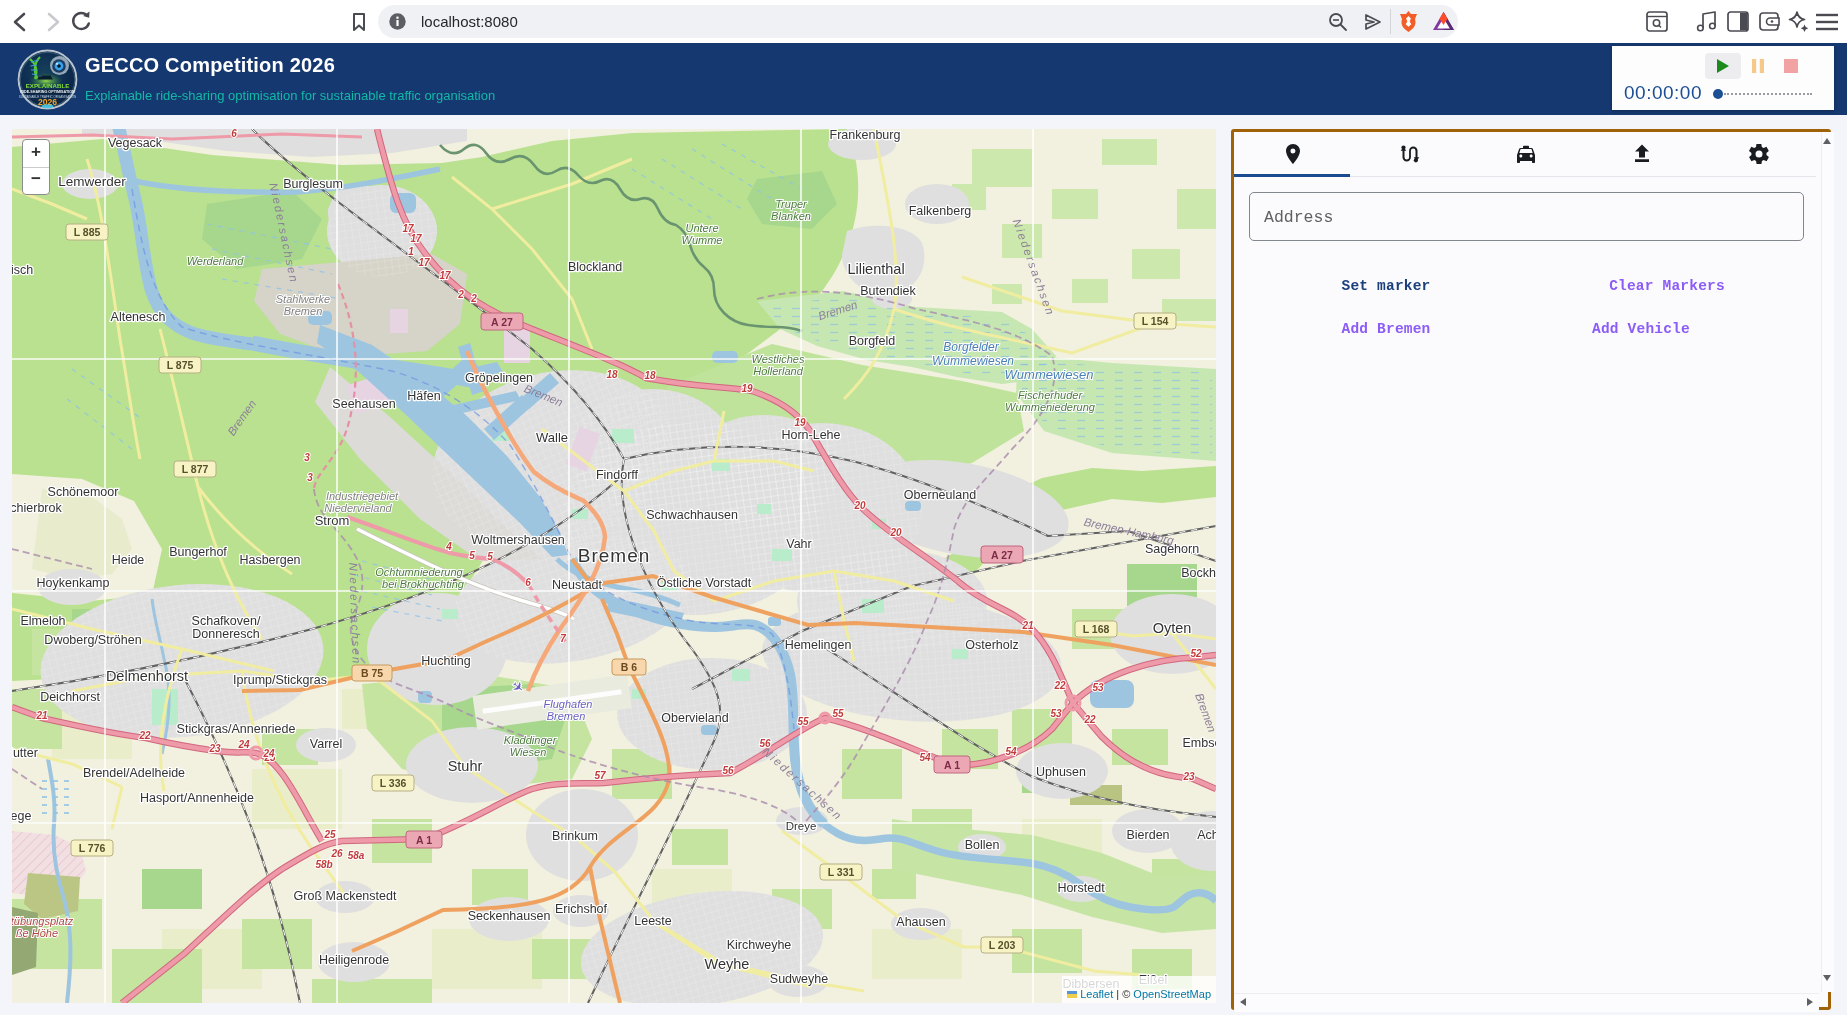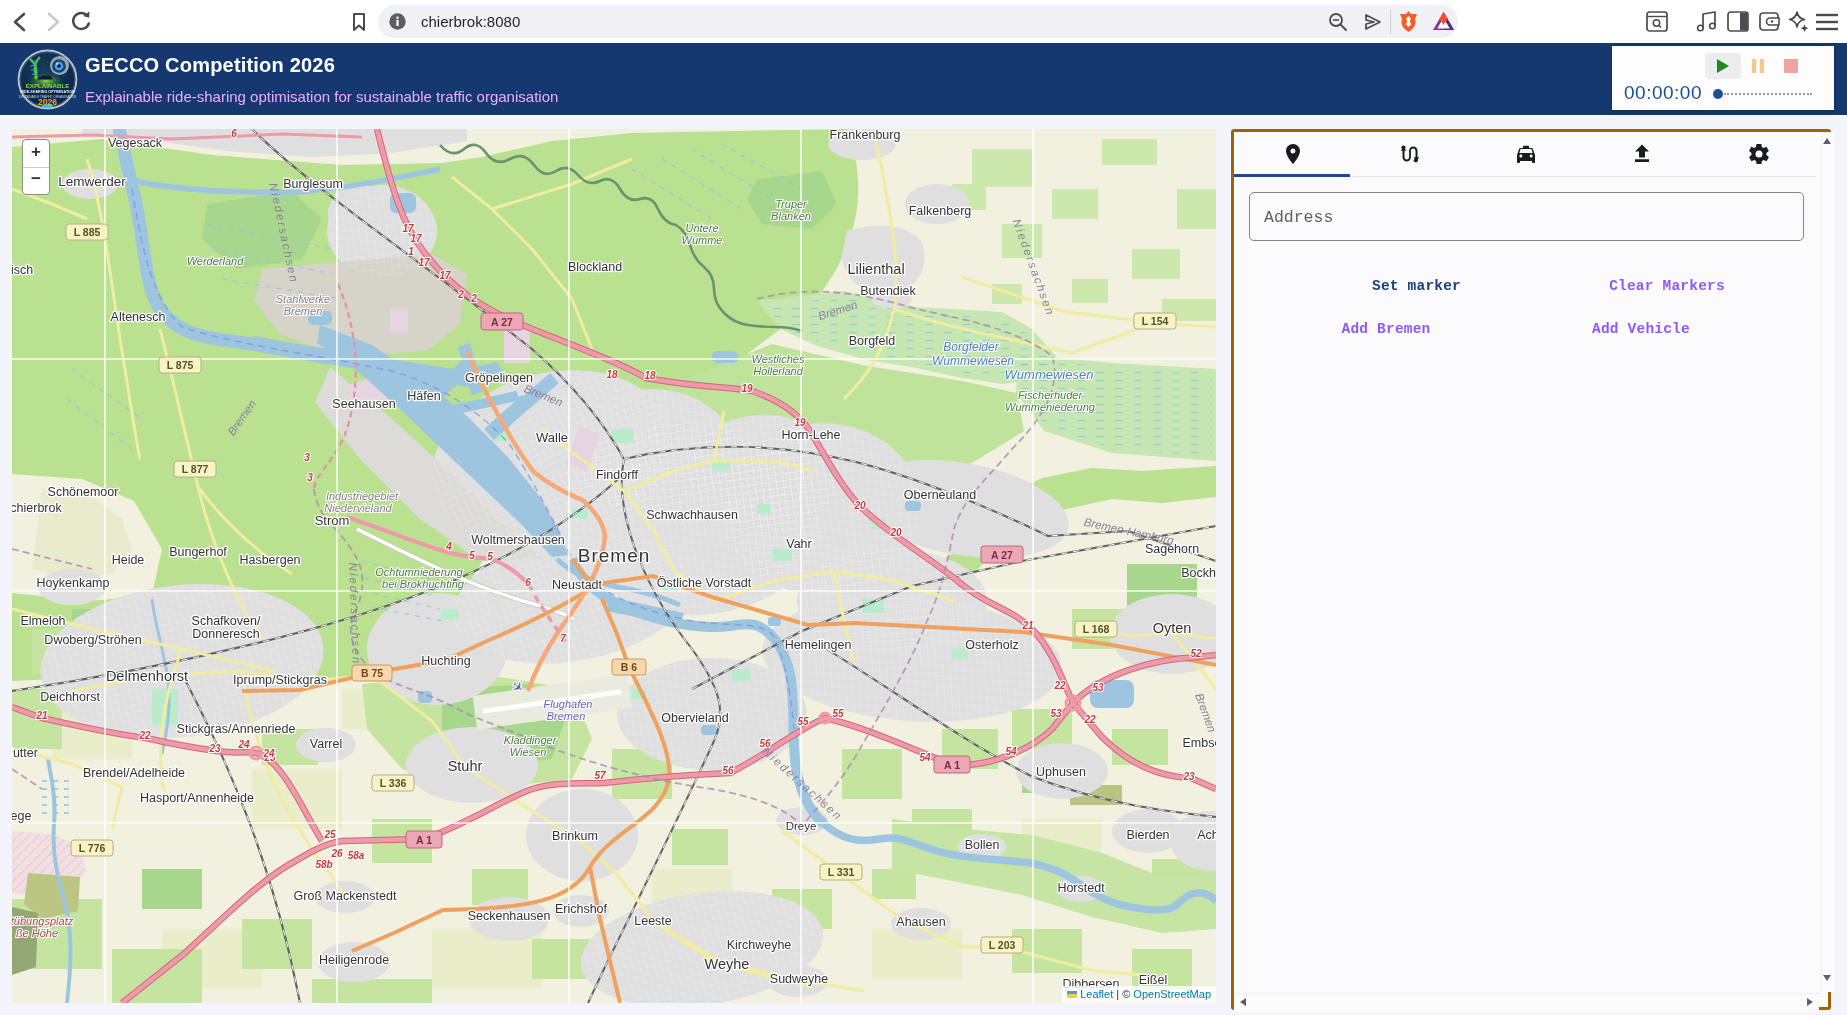--- a/index.html
+++ b/index.html
@@ -7,21 +7,21 @@
   .abs{position:absolute;}
   
   #toolbar{position:absolute;left:0;top:0;width:1847px;height:43px;background:#ffffff;
     border-bottom:1px solid #d9d9de;}
   #urlpill{position:absolute;left:378px;top:5px;width:1080px;height:33px;border-radius:17px;
     background:#f0f1f5;}
   #urltext{position:absolute;left:421px;top:13px;font-size:15px;color:#27272b;}
   
   #hdr{position:absolute;left:0;top:43px;width:1847px;height:72px;background:#14386f;}
   #hdr .title{position:absolute;left:85px;top:11px;color:#fff;font-size:20px;font-weight:700;letter-spacing:.2px;}
-  #hdr .sub{position:absolute;left:85px;top:45px;color:#f0abfc;font-size:15px;font-weight:400;}
+  #hdr .sub{position:absolute;left:85px;top:45px;color:#14b8a6;font-size:13px;font-weight:400;}
   #player{position:absolute;left:1612px;top:46px;width:222px;height:64px;background:#fdfdfe;
     border-radius:0;box-shadow:0 1px 3px rgba(0,0,0,.25);}
   #timer{position:absolute;left:12px;top:36px;font-size:19px;color:#1c4e94;font-weight:500;letter-spacing:.5px;}
   
   #panel{position:absolute;left:1231px;top:129px;width:600px;height:881px;background:#fbfbfe;
     border:3px solid #a16207;border-radius:3px;box-sizing:border-box;font-family:Liberation Mono, monospace;}
   #tabs{position:absolute;left:0;top:0;width:582px;height:44px;border-bottom:1px solid #e4e4ea;}
   #tabind{position:absolute;left:0px;top:42px;width:116px;height:2.5px;background:#1a4a8f;}
   #addr{position:absolute;left:15px;top:60px;width:555px;height:49px;border:1px solid #82868f;
     border-radius:5px;box-sizing:border-box;background:transparent;}
@@ -31,21 +31,21 @@
   
   .sbar{position:absolute;background:#fcfcfe;}
   .arr{position:absolute;width:0;height:0;}
   
   #map{position:absolute;left:12px;top:129px;width:1204px;height:874px;background:#f1efdf;overflow:hidden;}
   #zoomctl{position:absolute;left:10px;top:10px;width:26px;height:54px;background:#fff;
     border:1px solid #8c8c8c;border-radius:4px;z-index:50;}
   #zoomctl .zline{position:absolute;left:0;top:27px;width:26px;height:1px;background:#ccc;}
   #zoomctl .zp{position:absolute;width:26px;text-align:center;color:#333;font-weight:700;font-size:17px;}
   #attrib{position:absolute;right:0;bottom:0;background:rgba(255,255,255,.8);z-index:50;
-    font-size:11px;color:#333;padding:2px 5px 3px 5px;}
+    font-size:11px;color:#333;padding:12px 5px 3px 5px;}
   #attrib a{color:#0078a8;text-decoration:none;}
 </style>
 </head>
 <body>
   <div id="toolbar">
     <svg class="abs" style="left:10px;top:11px;" width="26" height="22" viewBox="0 0 26 22">
       <path d="M14 3 L5 11 L14 19" fill="none" stroke="#484850" stroke-width="2.6" stroke-linecap="round" stroke-linejoin="round"></path>
     </svg>
     <svg class="abs" style="left:40px;top:11px;" width="26" height="22" viewBox="0 0 26 22">
       <path d="M9 3 L18 11 L9 19" fill="none" stroke="#c9c9ce" stroke-width="2.6" stroke-linecap="round" stroke-linejoin="round"></path>
@@ -56,21 +56,21 @@
     </svg>
     <svg class="abs" style="left:350px;top:12px;" width="18" height="20" viewBox="0 0 18 20">
       <path d="M4 2 h10 v16 l-5 -4.5 L4 18 Z" fill="none" stroke="#4a4a52" stroke-width="2" stroke-linejoin="round"></path>
     </svg>
     <div id="urlpill"></div>
     <svg class="abs" style="left:389px;top:13px;" width="17" height="17" viewBox="0 0 17 17">
       <circle cx="8.5" cy="8.5" r="8.2" fill="#5d5d66"></circle>
       <rect x="7.4" y="7" width="2.2" height="6" fill="#fff"></rect>
       <rect x="7.4" y="3.6" width="2.2" height="2.2" fill="#fff"></rect>
     </svg>
-    <div id="urltext">chierbrok:8080</div>
+    <div id="urltext">localhost:8080</div>
     <svg class="abs" style="left:1328px;top:12px;" width="20" height="20" viewBox="0 0 20 20">
       <circle cx="8" cy="8" r="6" fill="none" stroke="#4a4a52" stroke-width="1.8"></circle>
       <line x1="12.5" y1="12.5" x2="18" y2="18" stroke="#4a4a52" stroke-width="1.8" stroke-linecap="round"></line>
       <line x1="5" y1="8" x2="11" y2="8" stroke="#4a4a52" stroke-width="1.6"></line>
     </svg>
     <svg class="abs" style="left:1363px;top:13px;" width="20" height="18" viewBox="0 0 20 18">
       <path d="M3 16 L17 9 L3 2 L3 7 L11 9 L3 11 Z" fill="none" stroke="#4a4a52" stroke-width="1.7" stroke-linejoin="round"></path>
     </svg>
     <div class="abs" style="left:1390px;top:9px;width:1px;height:25px;background:#d4d4d8;"></div>
     <svg class="abs" style="left:1398px;top:10px;" width="21" height="24" viewBox="0 0 21 24">
@@ -716,21 +716,21 @@
     </svg>
     <svg class="abs" style="left:396px;top:10px;z-index:5;" width="24" height="24" viewBox="0 0 24 24" fill="#191c20">
       <path d="M5 20 h14 v-2.8 H5 Z M5 9.5 h4 V15.5 h6 V9.5 h4 L12 2.5 Z"></path>
     </svg>
     <svg class="abs" style="left:513px;top:10px;z-index:5;" width="24" height="24" viewBox="0 0 24 24" fill="#191c20">
       <path d="M19.4 13 c0-.3.1-.6.1-1 s0-.7-.1-1 l2.1-1.7 c.2-.2.3-.4.1-.7 l-2-3.5 c-.1-.2-.4-.3-.6-.2 l-2.5 1 c-.5-.4-1.1-.7-1.7-1 l-.4-2.6 c0-.3-.2-.4-.5-.4 h-4 c-.3 0-.5.2-.5.4 L9 4.9 c-.6.3-1.2.6-1.7 1 l-2.5-1 c-.2-.1-.5 0-.6.2 l-2 3.5 c-.1.2-.1.5.1.7 L4.5 11 c0 .3-.1.6-.1 1 s0 .7.1 1 l-2.1 1.7 c-.2.2-.3.4-.1.7 l2 3.5 c.1.2.4.3.6.2 l2.5-1 c.5.4 1.1.7 1.7 1 l.4 2.6 c0 .3.2.4.5.4 h4 c.3 0 .5-.2.5-.4 l.4-2.6 c.6-.3 1.2-.6 1.7-1 l2.5 1 c.2.1.5 0 .6-.2 l2-3.5 c.1-.2.1-.5-.1-.7 L19.4 13 Z M12 15.5 A3.5 3.5 0 1 1 12 8.5 a3.5 3.5 0 0 1 0 7 Z"></path>
     </svg>
     <div id="addr">
       <span>Address</span>
     </div>
-    <div class="pbtn on" style="left:77px;top:146px;width:150px;text-align:right;">Set marker</div>
+    <div class="pbtn on" style="left:77px;top:146px;width:150px;text-align:center;">Set marker</div>
     <div class="pbtn off" style="left:358px;top:146px;width:150px;text-align:center;">Clear Markers</div>
     <div class="pbtn off" style="left:77px;top:189px;width:150px;text-align:center;">Add Bremen</div>
     <div class="pbtn off" style="left:358px;top:189px;width:150px;text-align:left;">Add Vehicle</div>
     <div class="sbar" style="left:587px;top:0;width:12px;height:860px;border-left:1px solid #ededf2;"></div>
     <div class="arr" style="left:589px;top:6px;border-left:4.5px solid transparent;border-right:4.5px solid transparent;border-bottom:6px solid #5f5f66;"></div>
     <div class="arr" style="left:589px;top:843px;border-left:4.5px solid transparent;border-right:4.5px solid transparent;border-top:6px solid #5f5f66;"></div>
     <div class="sbar" style="left:0;top:861px;width:585px;height:18px;border-top:1px solid #ededf2;"></div>
     <div class="arr" style="left:6px;top:866px;border-top:4.5px solid transparent;border-bottom:4.5px solid transparent;border-right:6px solid #5f5f66;"></div>
     <div class="arr" style="left:573px;top:866px;border-top:4.5px solid transparent;border-bottom:4.5px solid transparent;border-left:6px solid #5f5f66;"></div>
   </div>

